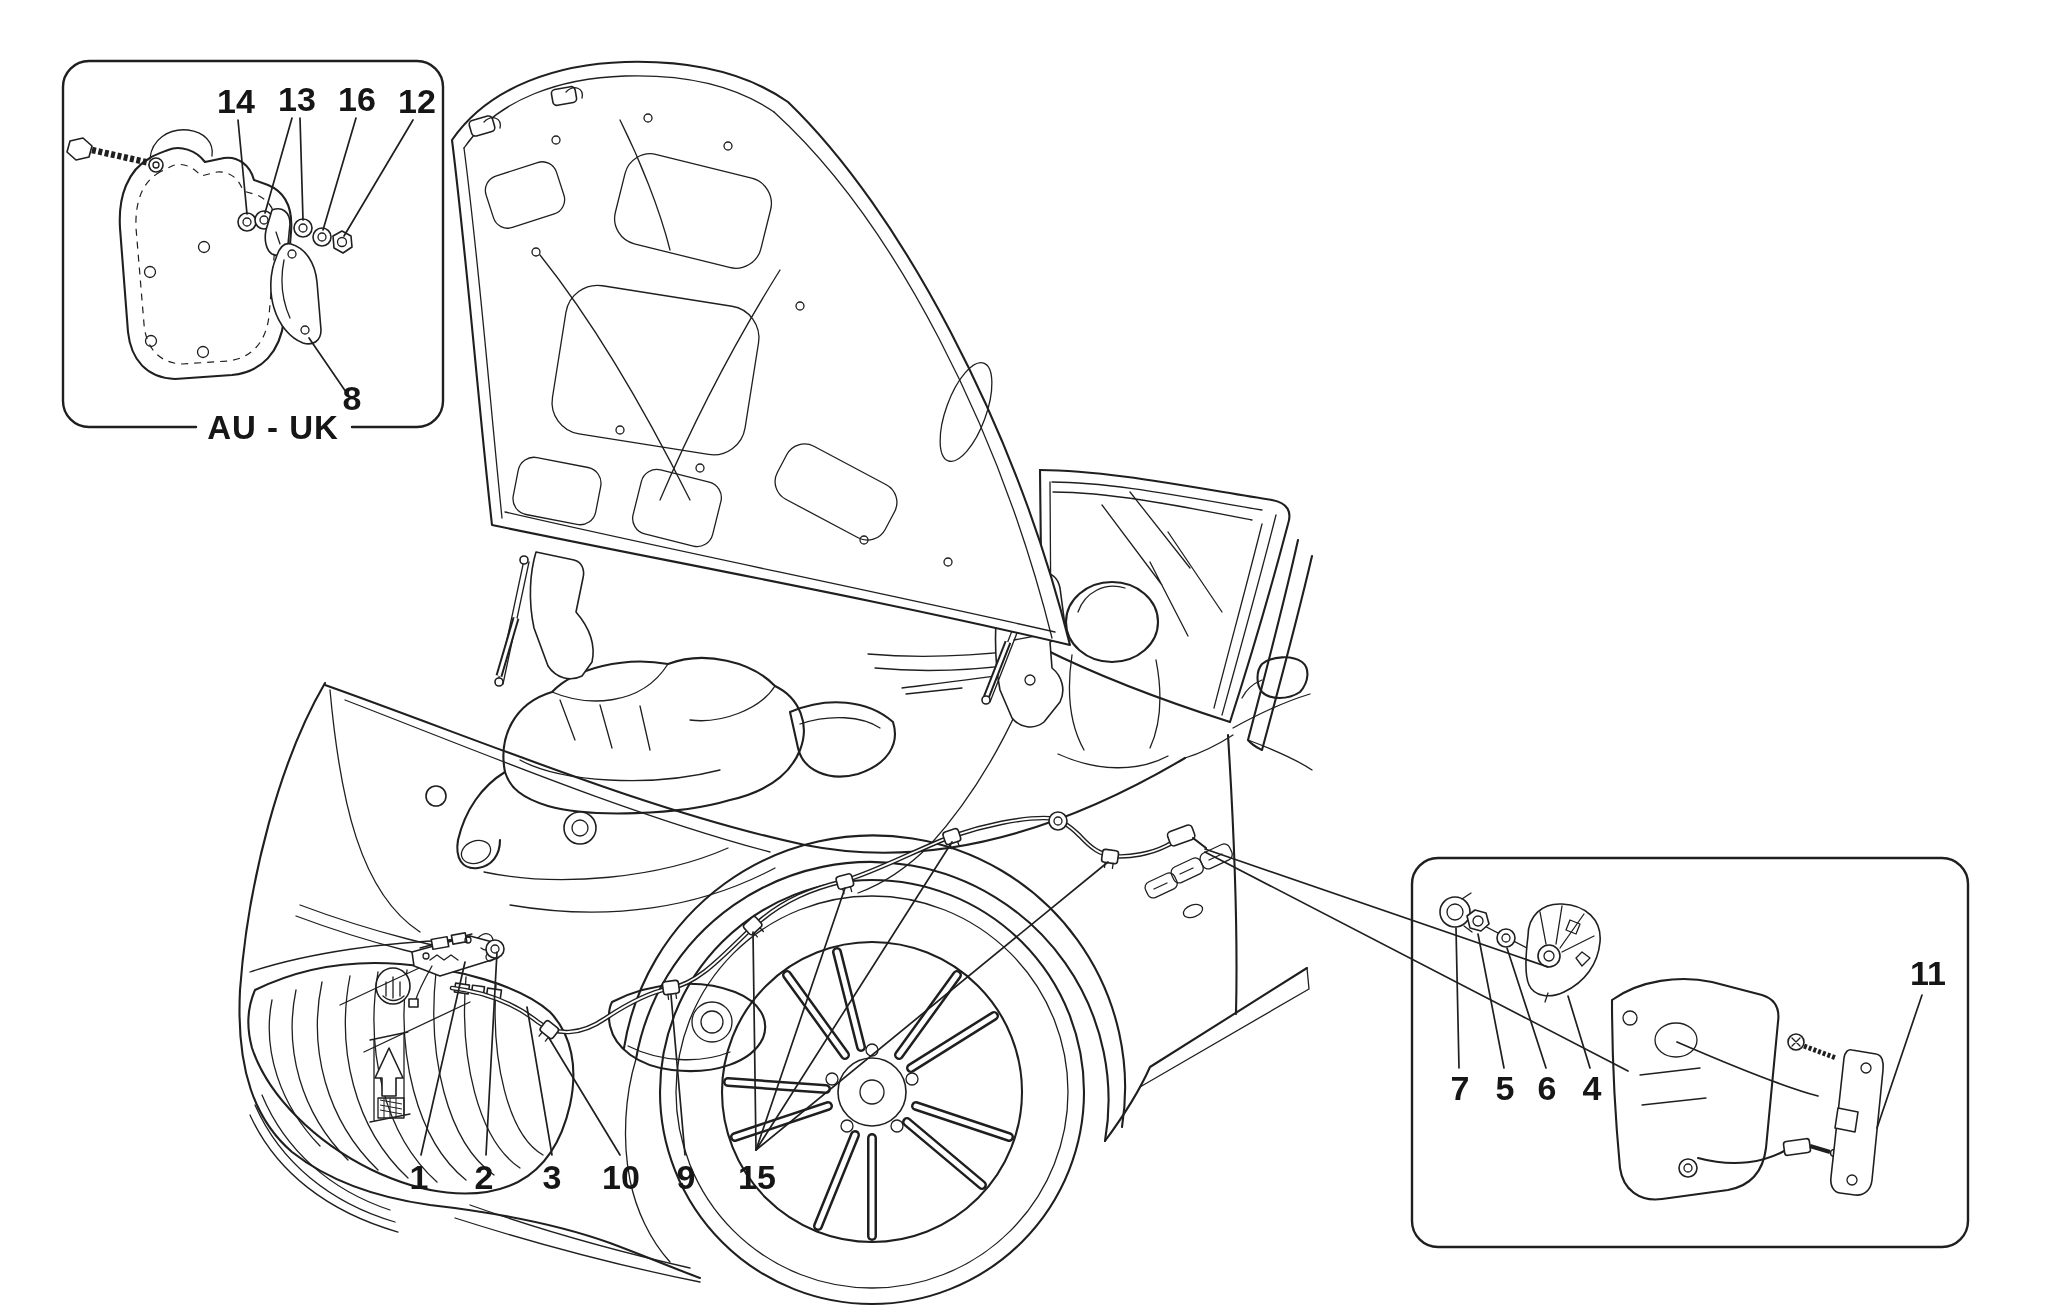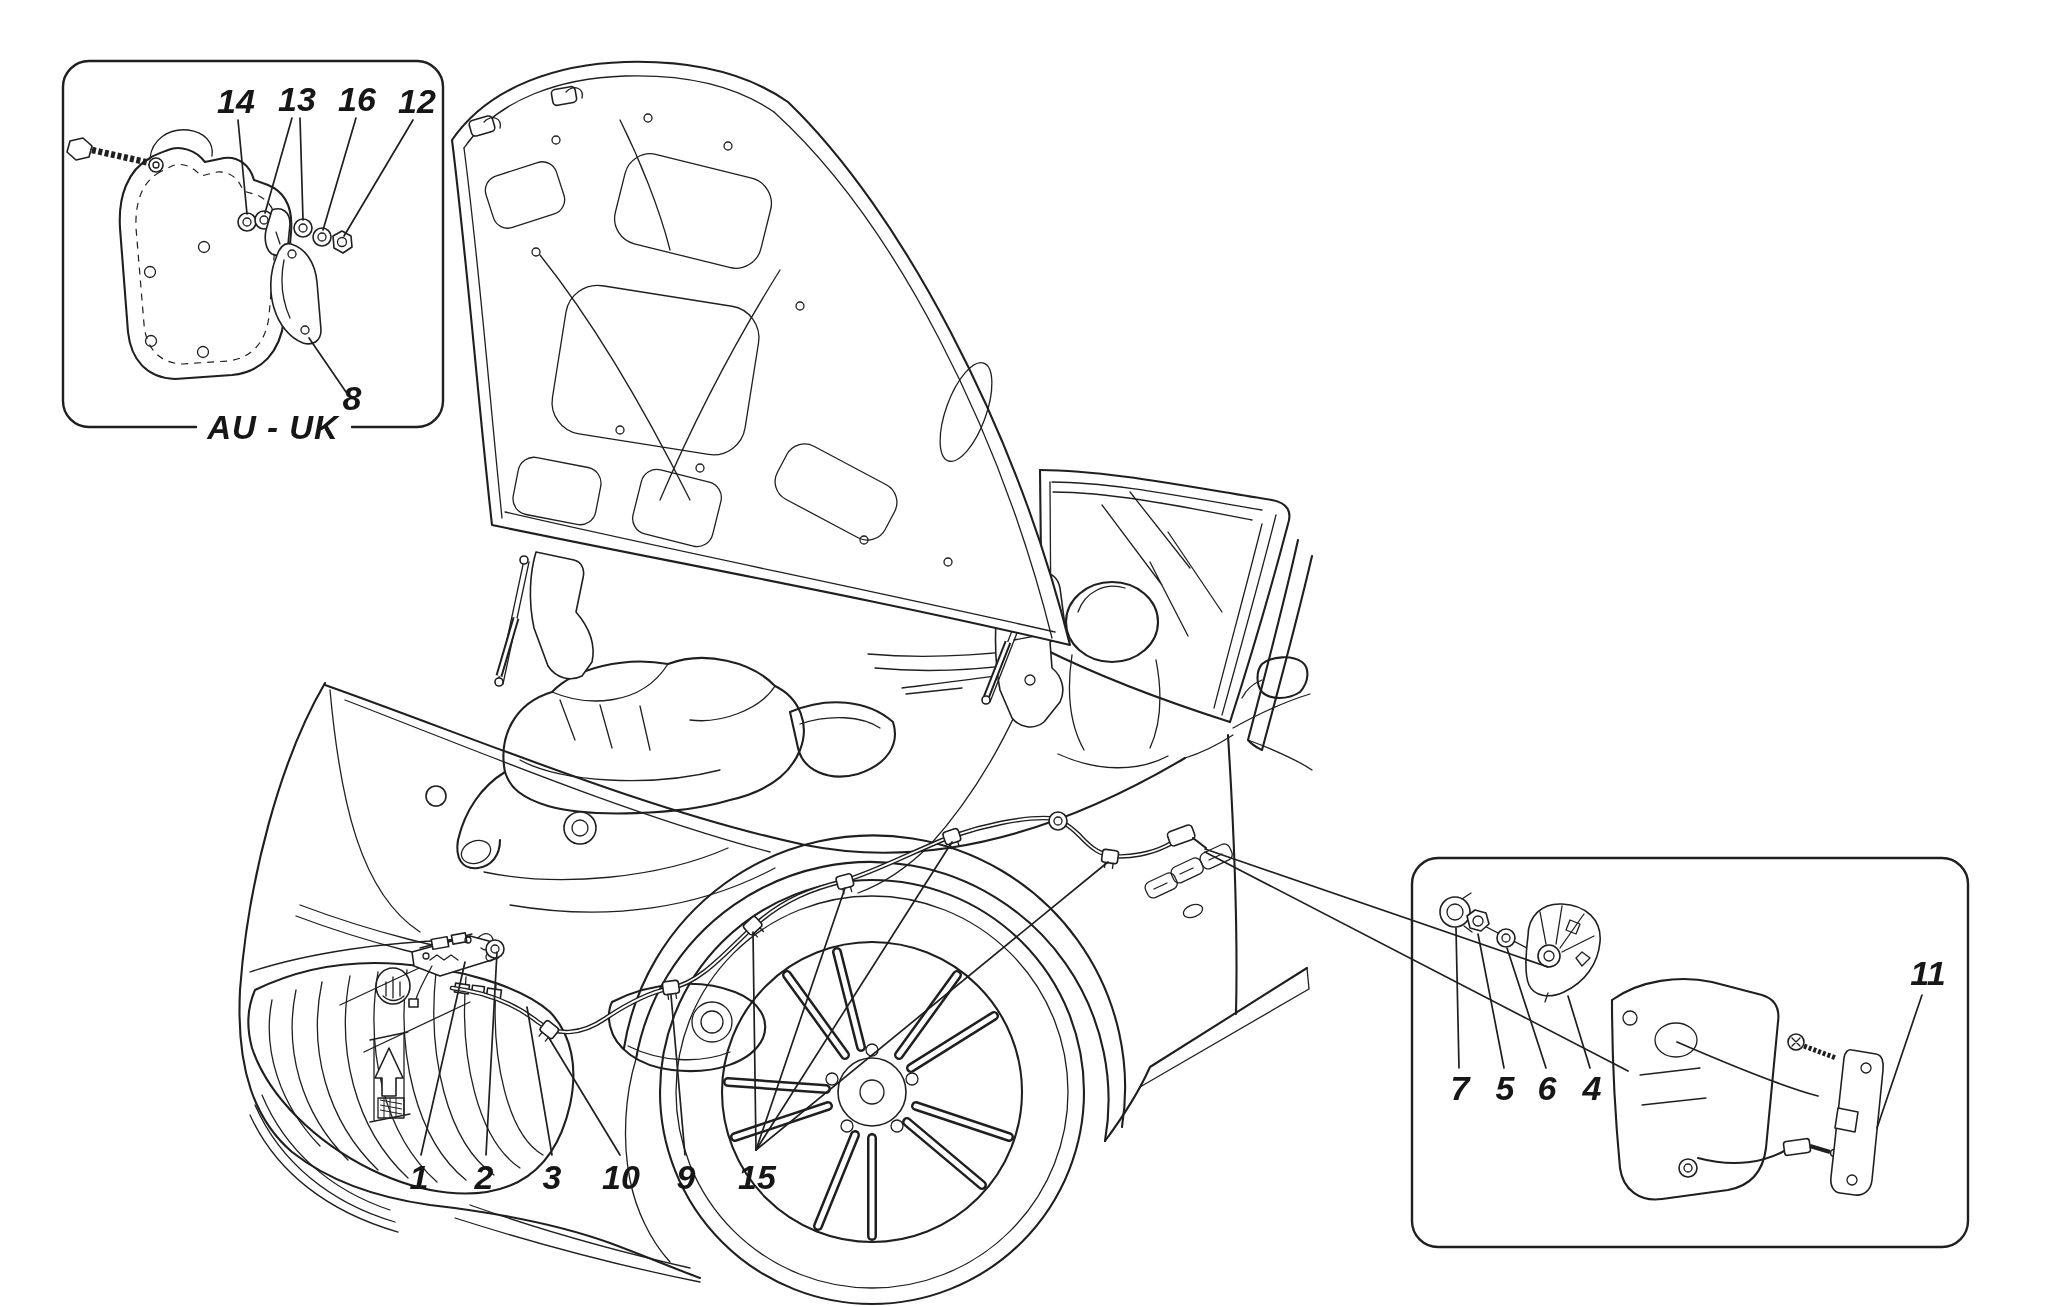--- a/index.html
+++ b/index.html
@@ -1,17 +1,17 @@
 <!DOCTYPE html>
 <html style="--background: #ffffff; --line: #1f1f1f; --text: #161616;"><head>
 <meta charset="utf-8">
 <style>
   :root { --background:#ffffff; --line:#1f1f1f; --text:#161616; }
   html,body { margin:0; padding:0; background:var(--background); }
-  .stage { position:relative; width:2048px; height:1307px; background:var(--background); overflow:hidden;font-style:italic; }
+  .stage { position:relative; width:2048px; height:1307px; background:var(--background); overflow:hidden; }
   svg { display:block; }
   .s2 { fill:none; stroke:var(--line); stroke-width:2.1; stroke-linecap:round; stroke-linejoin:round; }
   .s1 { fill:none; stroke:var(--line); stroke-width:1.3; stroke-linecap:round; stroke-linejoin:round; }
   .wf { fill:#ffffff; stroke:var(--line); stroke-width:1.6; stroke-linejoin:round; }
   .wf2 { fill:#ffffff; stroke:var(--line); stroke-width:2.1; stroke-linejoin:round; }
   .dash { fill:none; stroke:var(--line); stroke-width:1.2; stroke-dasharray:7 6; }
   .ld { fill:none; stroke:var(--line); stroke-width:1.7; stroke-linecap:round; }
   .box { fill:#ffffff; stroke:var(--line); stroke-width:2.4; }
   .boxline { fill:none; stroke:var(--line); stroke-width:2.4; stroke-linecap:round; }
   .cableO { fill:none; stroke:var(--line); stroke-width:4.6; stroke-linecap:round; }

